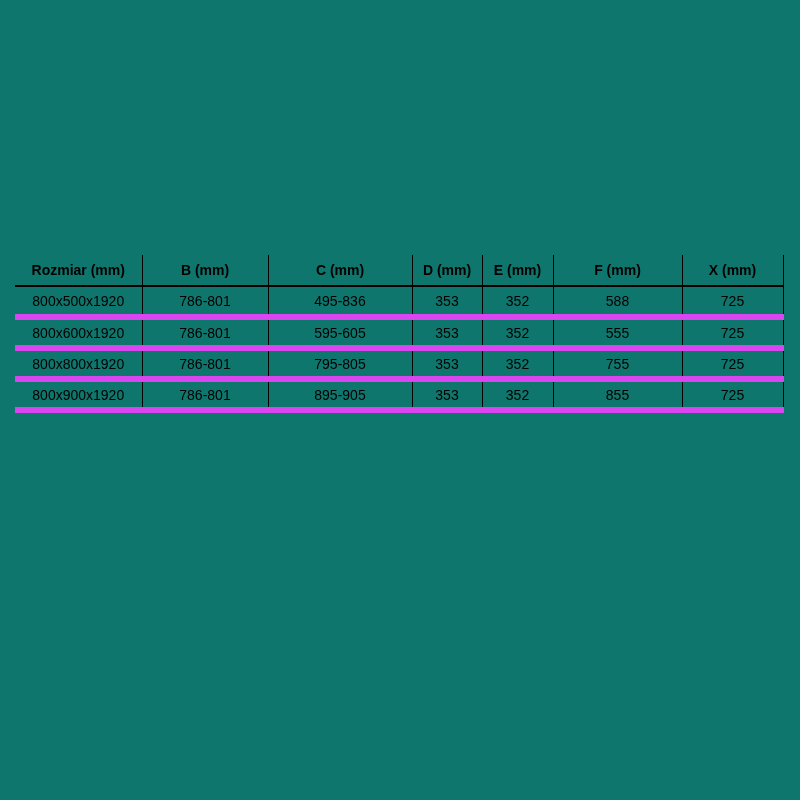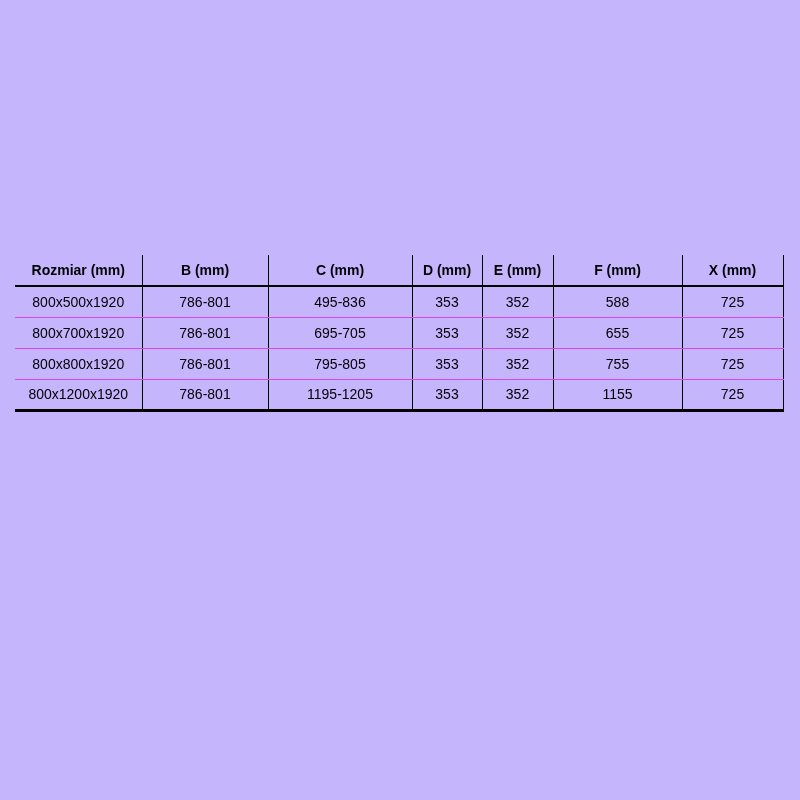--- a/index.html
+++ b/index.html
@@ -7,21 +7,21 @@
     width: 800px;
     height: 800px;
     background: #ffffff;
     font-family: "Liberation Sans", sans-serif;
     overflow: hidden;
   }
   .page {
     position: relative;
     width: 800px;
     height: 800px;
-    background: #c4b5fd;
+    background: #0f766e;
     padding-left: 33px;
   }
   table.specs {
     position: absolute;
     left: 15px;
     top: 255px;
     width: 768px;
     border-collapse: collapse;
     table-layout: fixed;
     color: #000000;
@@ -37,21 +37,21 @@
     white-space: nowrap;
   }
   table.specs th {
     font-weight: bold;
     height: 31px;
     border-bottom: 2px solid #000000;
   }
   table.specs td {
     font-weight: normal;
     height: 31px;
-    border-bottom: 1px solid #d946ef;
+    border-bottom: 6px solid #d946ef;
   }
   table.specs tr.last td {
     border-bottom: 3px solid #000000;
   }
 </style>
 </head>
 <body>
 
 <div class="page">
   <table class="specs">
@@ -79,41 +79,41 @@
       <tr>
         <td>800x500x1920</td>
         <td>786-801</td>
         <td>495-836</td>
         <td>353</td>
         <td>352</td>
         <td>588</td>
         <td>725</td>
       </tr>
       <tr>
-        <td>800x700x1920</td>
+        <td>800x600x1920</td>
         <td>786-801</td>
-        <td>695-705</td>
+        <td>595-605</td>
         <td>353</td>
         <td>352</td>
-        <td>655</td>
+        <td>555</td>
         <td>725</td>
       </tr>
       <tr>
         <td>800x800x1920</td>
         <td>786-801</td>
         <td>795-805</td>
         <td>353</td>
         <td>352</td>
         <td>755</td>
         <td>725</td>
       </tr>
-      <tr class="last">
-        <td>800x1200x1920</td>
+      <tr>
+        <td>800x900x1920</td>
         <td>786-801</td>
-        <td>1195-1205</td>
+        <td>895-905</td>
         <td>353</td>
         <td>352</td>
-        <td>1155</td>
+        <td>855</td>
         <td>725</td>
       </tr>
     </tbody>
   </table>
 </div>
 
 </body></html>

